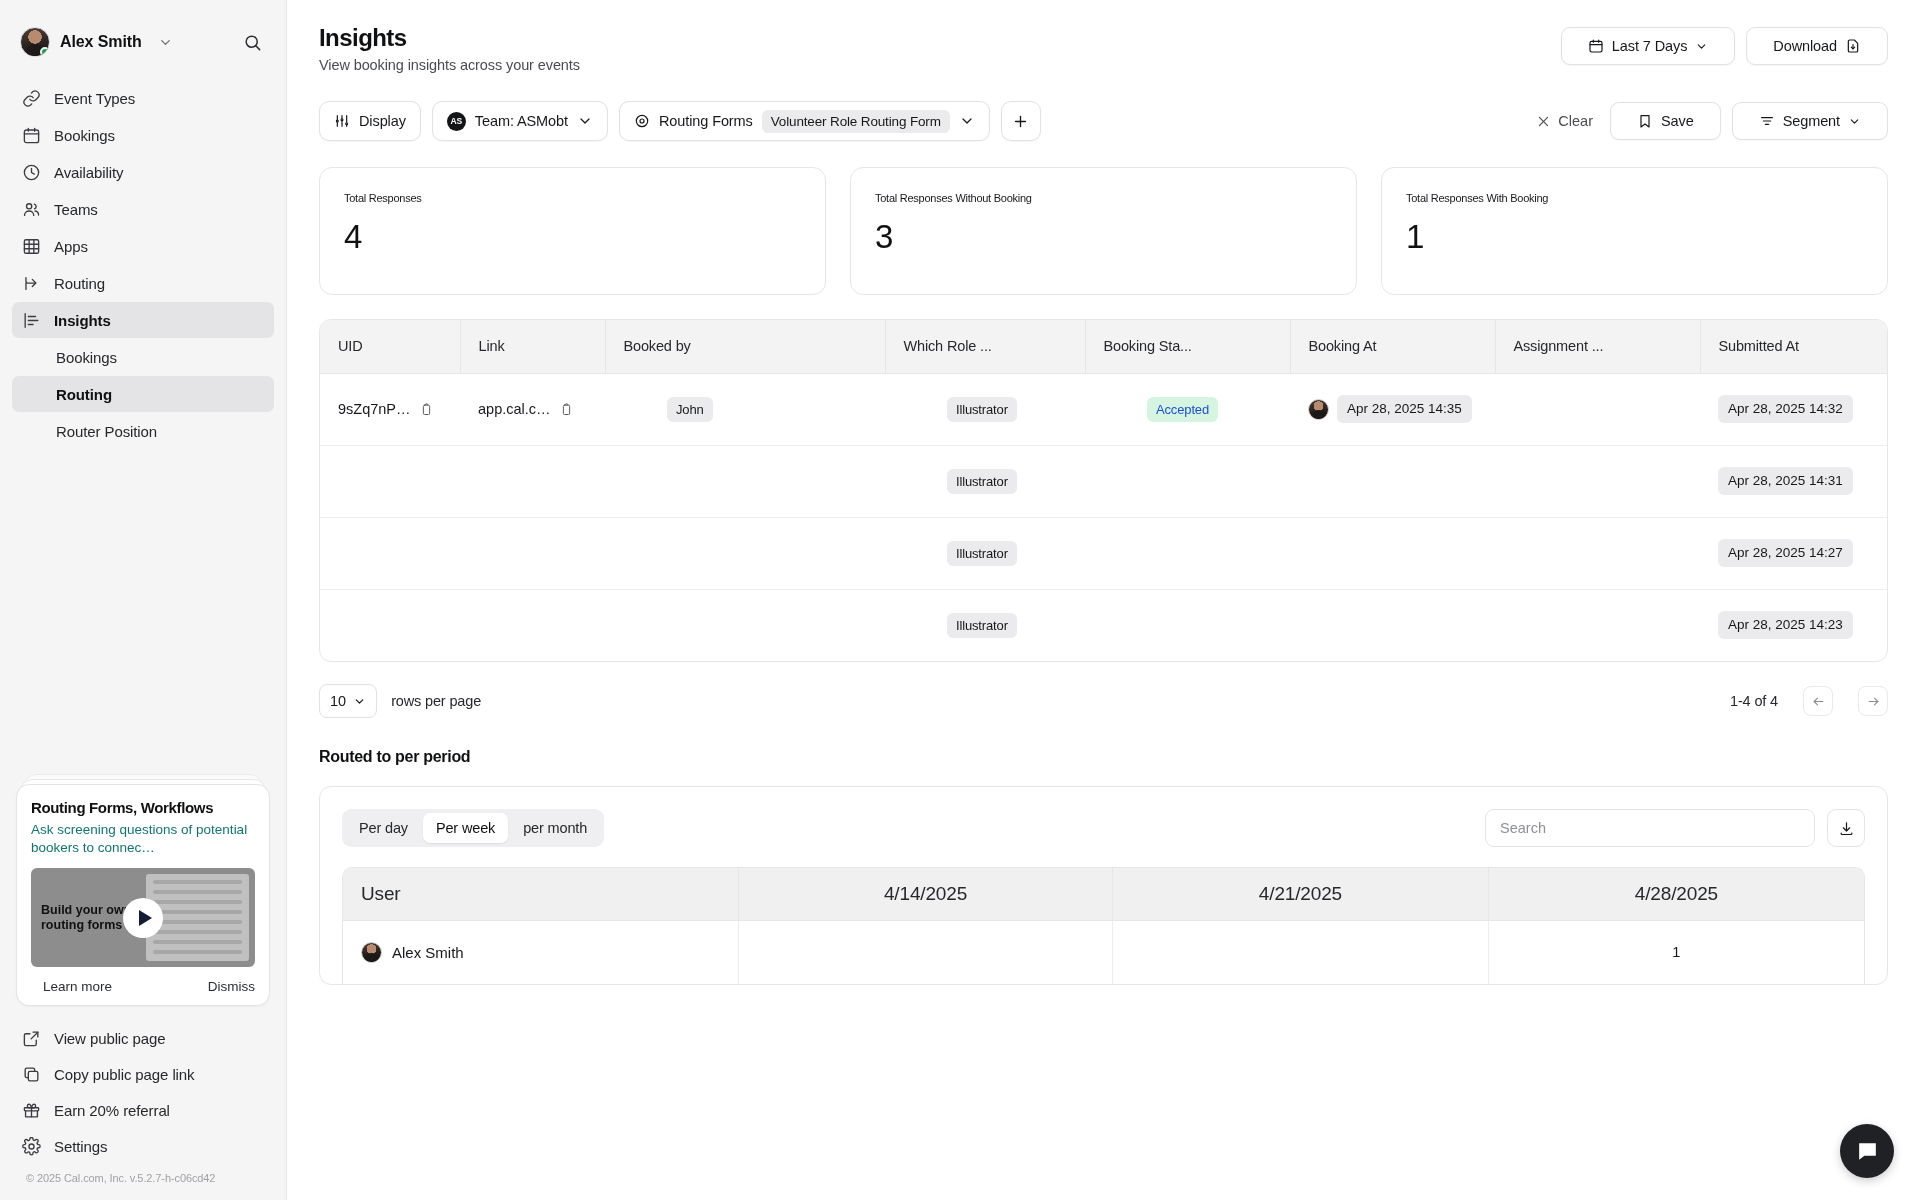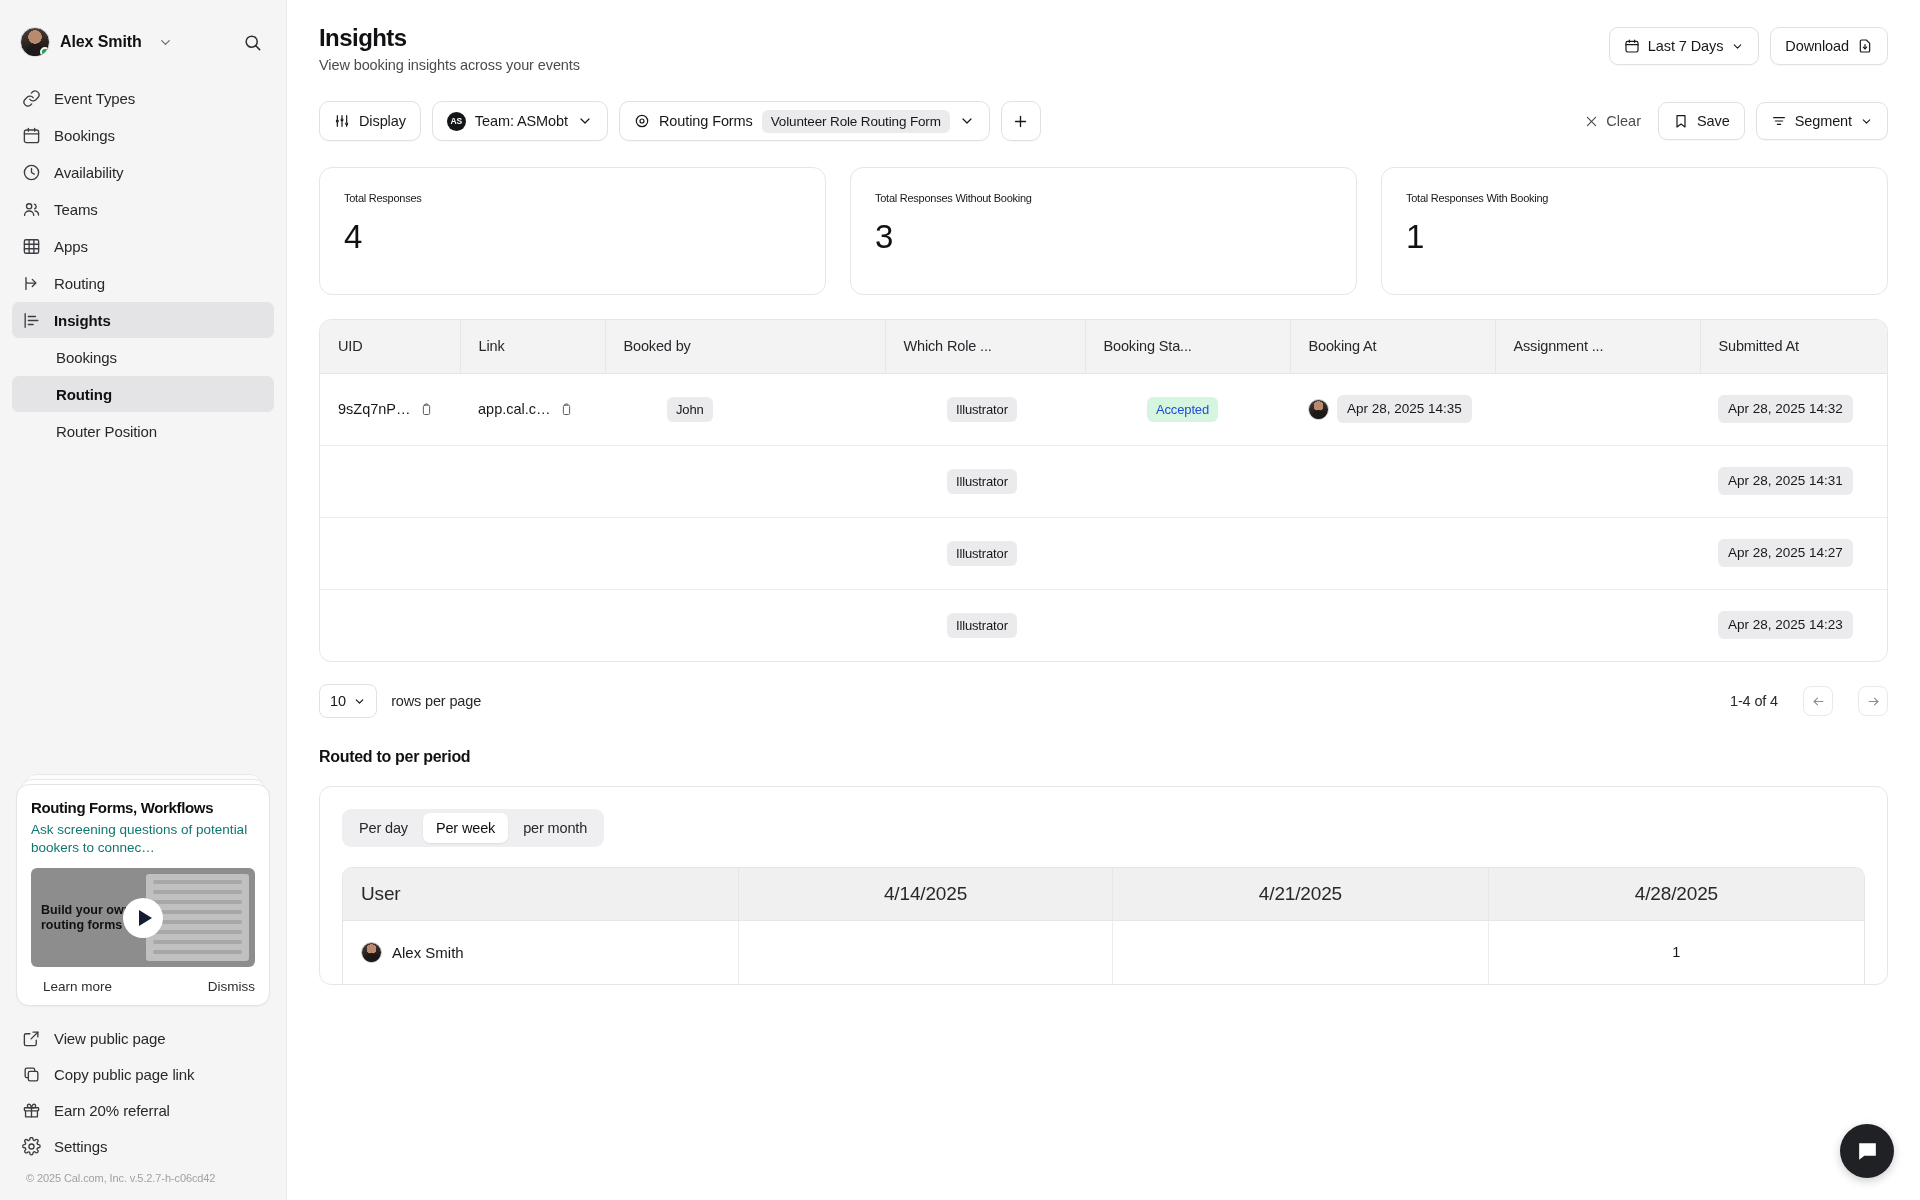--- a/index.html
+++ b/index.html
@@ -88,21 +88,21 @@
   .main { flex: 1 1 auto; height: 1200px; overflow: hidden; background: #fff; position: relative; }
   .main-inner { padding: 24px 32px 0 32px; }
 
   .page-head { display: flex; align-items: flex-start; justify-content: space-between; }
   .page-title { font-size: 24px; font-weight: 700; letter-spacing: -.55px; color: #101113; }
   .page-sub { font-size: 14.5px; color: #4a4c50; margin-top: 5px; letter-spacing: -.1px; }
   .head-actions { display: flex; gap: 11px; padding-top: 3px; }
 
   .btn {
     display: inline-flex; align-items: center; gap: 8px;
-    height: 38px; padding: 0 14px; border-radius: 9px;
+    height: 38px; padding: 0 26px; border-radius: 9px;
     border: 1px solid #e1e1e4; background: #fff; cursor: pointer;
     font-size: 14.5px; color: #16181b; font-family: inherit; letter-spacing: -.1px;
     box-shadow: 0 1px 1px rgba(0,0,0,.03);
   }
   .btn svg { width: 16px; height: 16px; fill: none; stroke: #16181b; stroke-width: 1.8; stroke-linecap: round; stroke-linejoin: round; }
   .btn .chev { width: 13px; height: 13px; stroke-width: 2; }
 
   .filter-bar { display: flex; align-items: center; margin-top: 28px; gap: 11px; }
   .filter-chip {
     display: inline-flex; align-items: center; gap: 9px;
@@ -650,20 +650,30 @@
 
       <div class="section-title">Routed to per period</div>
 
       <div class="period-card">
         <div class="period-head">
           <div class="toggle-group">
             <button class="toggle-opt">Per day</button>
             <button class="toggle-opt active">Per week</button>
             <button class="toggle-opt">per month</button>
           </div>
+          <div class="ph-right">
+            <input class="search-input" placeholder="Search" style="">
+            <button class="dl-btn">
+              <svg viewBox="0 0 24 24">
+                  <polyline points="12 4 12 15"></polyline>
+                  <polyline points="7.5 11 12 15.5 16.5 11"></polyline>
+                  <path d="M4.5 18.5v1a1 1 0 0 0 1 1h13a1 1 0 0 0 1-1v-1"></path>
+                </svg>
+            </button>
+          </div>
         </div>
 
         <div class="period-table">
           <table>
             <colgroup>
                 <col style="width:26%">
                 <col style="width:24.6%">
                 <col style="width:24.7%">
                 <col style="width:24.7%">
               </colgroup>

